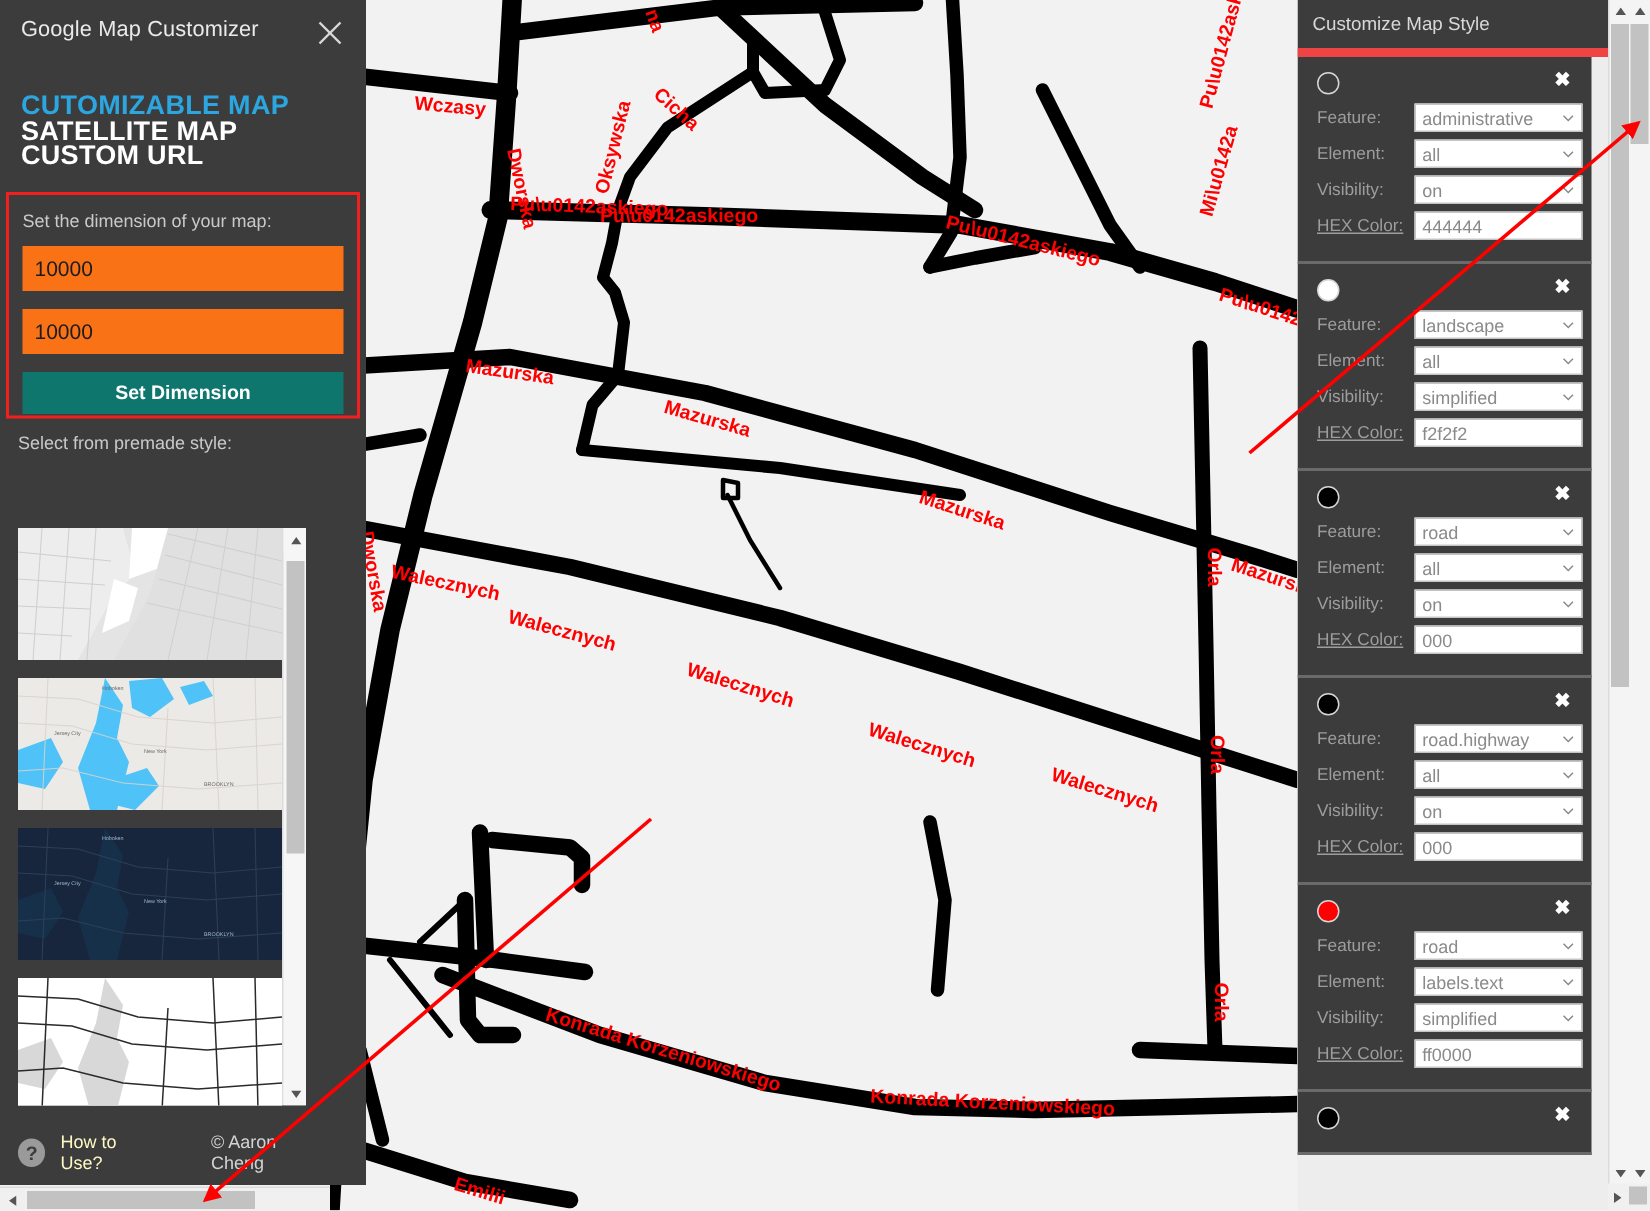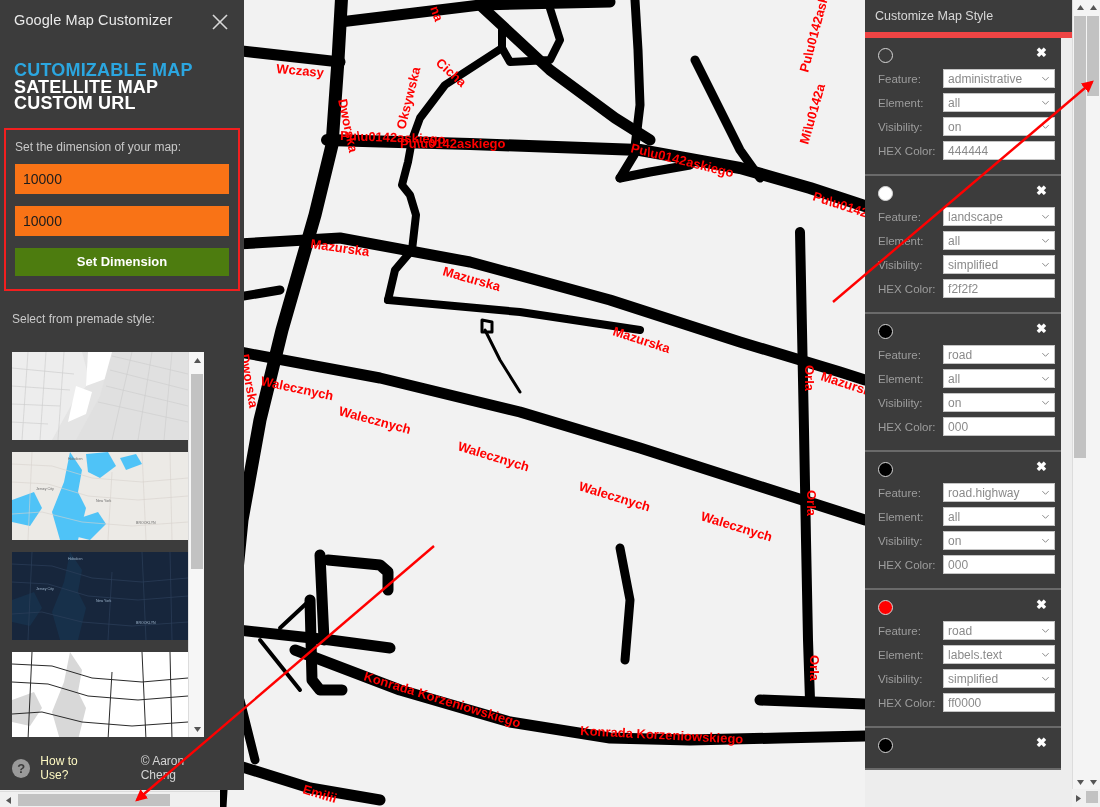--- a/index.html
+++ b/index.html
@@ -44,35 +44,35 @@
   #close-icon svg { display:block; }
 
   #nav-links { padding: 18px 14px 0 14px; line-height: 16.5px; }
   .nav-link {
     display: block; font-size: 18px; font-weight: bold;
     letter-spacing: .2px; cursor: pointer; color: #ffffff;
   }
   .nav-link.active { color: #2ba6e0; }
 
   #dimension-box {
-    margin: 16px 4px 12px 4px;
+    margin: 16px 4px 0 4px;
     border: 2px solid #f21f1f;
-    padding: 10px 9px 13px 9px;
+    padding: 10px 9px 1px 9px;
   }
   #dimension-label { font-size: 12px; color: #c9c9c9; margin-bottom: 10px; }
   .dim-input {
     display: block; width: 100%; height: 30px;
     background: #f97316; border: 0; outline: 0;
     font-family: "Liberation Sans", sans-serif;
     font-size: 14px; color: #1c1c1c; padding: 0 8px;
     margin-bottom: 12px;
   }
   #set-dimension-button {
     display:block; width: 100%; height: 28px;
-    background: #4d7c0f; border: 0; color: #ffffff;
+    background: #0f766e; border: 0; color: #ffffff;
     font-family: "Liberation Sans", sans-serif;
     font-size: 13px; font-weight: bold; cursor: pointer;
   }
 
   #premade-label { font-size: 12px; color: #c9c9c9; padding: 9px 0 0 12px; }
 
   #premade-scroller {
     position: absolute; left: 12px; top: 352px;
     width: 192px; height: 385px;
     background: #3c3c3c; overflow: hidden;
@@ -155,21 +155,21 @@
     position: absolute; right: 8px; top: 0px;
     color: #ffffff; font-size: 13px; font-weight: bold; cursor: pointer;
     line-height: 14px;
   }
   .field-row {
     display: flex; align-items: center; height: 21px; margin-bottom: 3px;
   }
   .field-label {
     width: 76px; font-size: 11.5px; color: #9d9d9d; padding-left: 7px;
   }
-  .field-label.linkish { cursor: pointer; }
+  .field-label.linkish { text-decoration: underline; cursor: pointer; }
   .field-select, .field-text {
     width: 118px; height: 19px;
     background: #ffffff; border: 1px solid #c4c4c4;
     font-family: "Liberation Sans", sans-serif;
     font-size: 12px; color: #8a8a8a;
     padding: 0 4px; position: relative;
     display: flex; align-items: center;
     cursor: pointer;
   }
   .field-select .sel-text { flex: 1; overflow: hidden; white-space: nowrap; }

